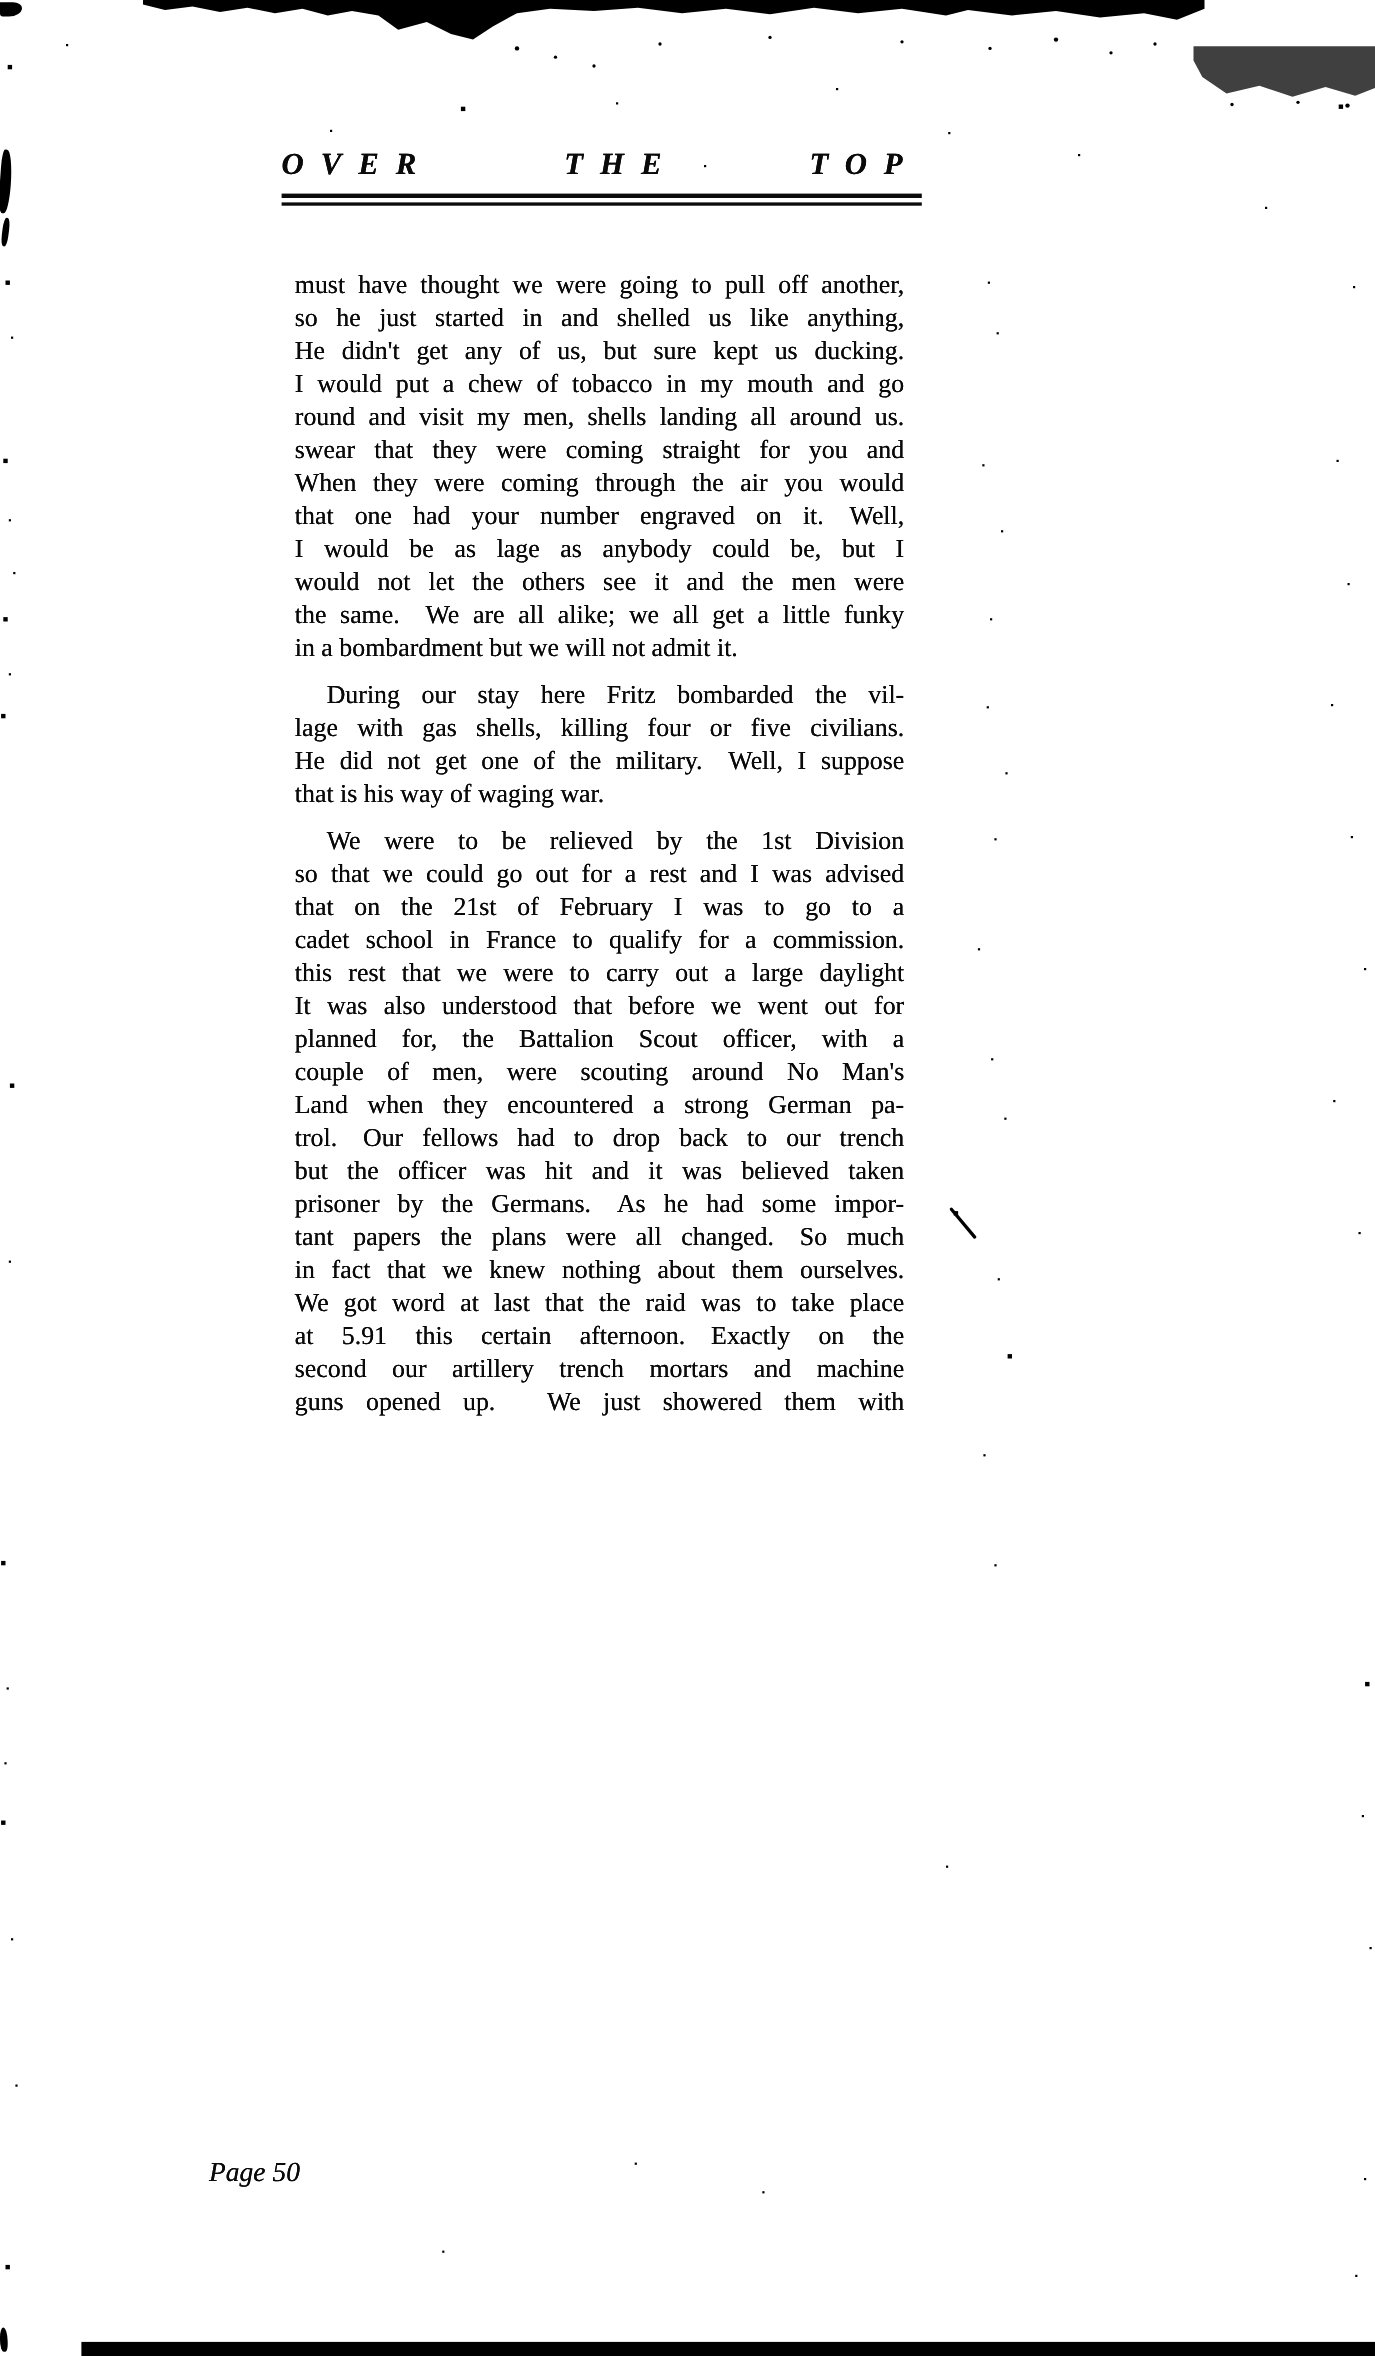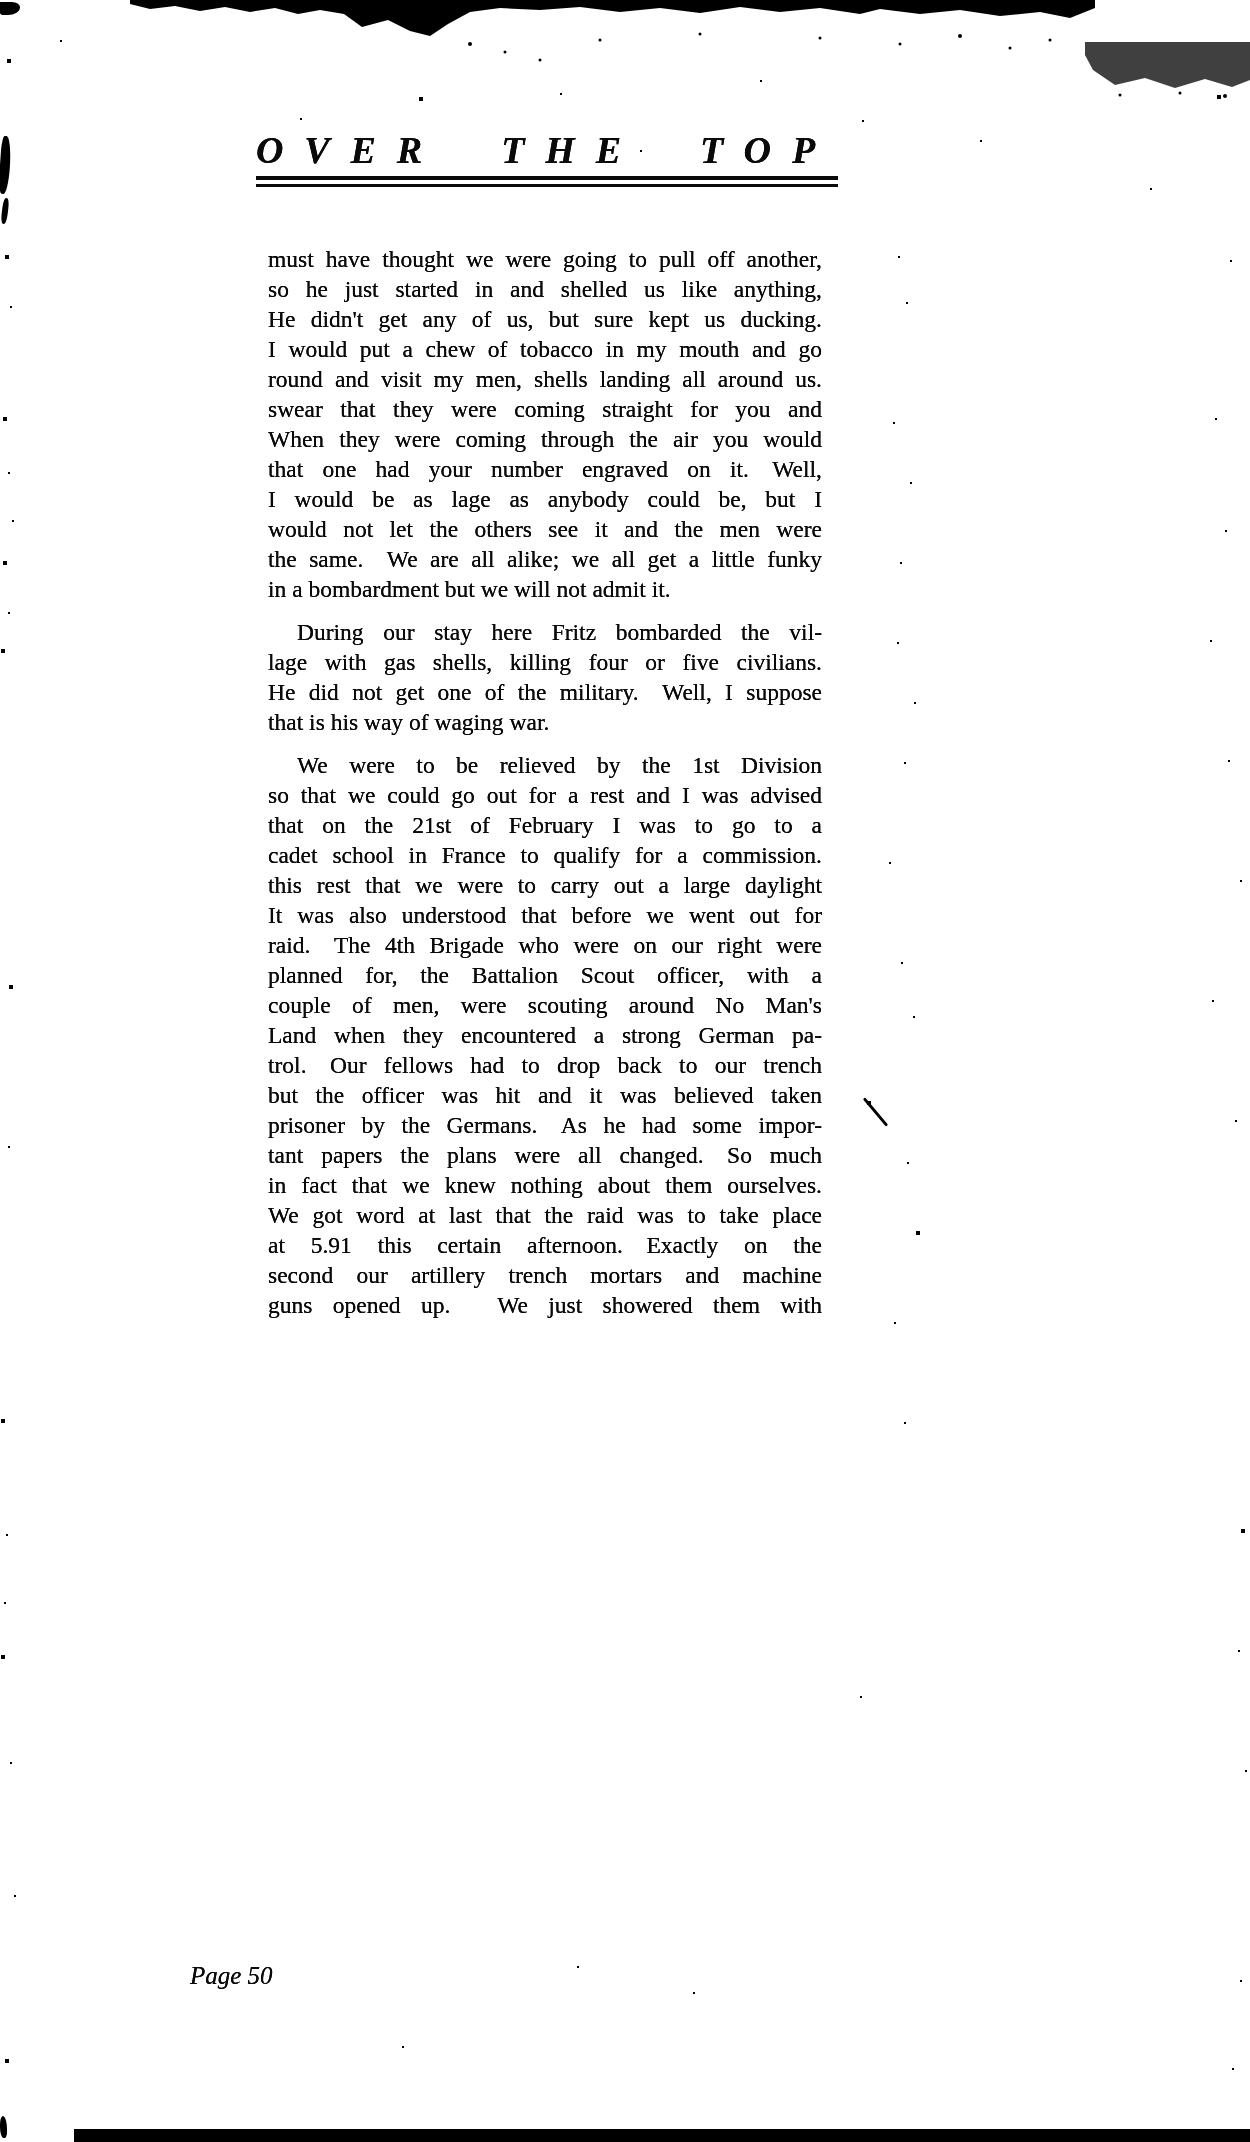--- a/index.html
+++ b/index.html
@@ -16,21 +16,21 @@
   
   .header-title {
     position: absolute;
     top: 133px;
     left: 256px;
     width: 580px;
     display: flex;
     justify-content: space-between;
     font-style: italic;
     font-weight: bold;
-    font-size: 38px;
+    font-size: 28px;
     line-height: 34px;
     letter-spacing: 0;
     text-shadow: 0 0 0.5px #000;
   }
   .header-title .word { letter-spacing: 0.55em; white-space: nowrap; }
   .header-rule {
     position: absolute;
     top: 176px;
     left: 256px;
     width: 582px;
@@ -159,21 +159,20 @@
       <div class="line">He did not get one of the military. Well, I suppose</div>
       <div class="line last">that is his way of waging war.</div>
     </div>
     <div class="para indent">
       <div class="line">We were to be relieved by the 1st Division</div>
       <div class="line">so that we could go out for a rest and I was advised</div>
       <div class="line">that on the 21st of February I was to go to a</div>
       <div class="line">cadet school in France to qualify for a commission.</div>
       <div class="line">this rest that we were to carry out a large daylight</div>
       <div class="line">It was also understood that before we went out for</div>
-      <div class="line">raid. The 4th Brigade who were on our right were</div>
       <div class="line">planned for, the Battalion Scout officer, with a</div>
       <div class="line">couple of men, were scouting around No Man's</div>
       <div class="line">Land when they encountered a strong German pa-</div>
       <div class="line">trol. Our fellows had to drop back to our trench</div>
       <div class="line">but the officer was hit and it was believed taken</div>
       <div class="line">prisoner by the Germans. As he had some impor-</div>
       <div class="line">tant papers the plans were all changed. So much</div>
       <div class="line">in fact that we knew nothing about them ourselves.</div>
       <div class="line">We got word at last that the raid was to take place</div>
       <div class="line">at 5.91 this certain afternoon. Exactly on the</div>

